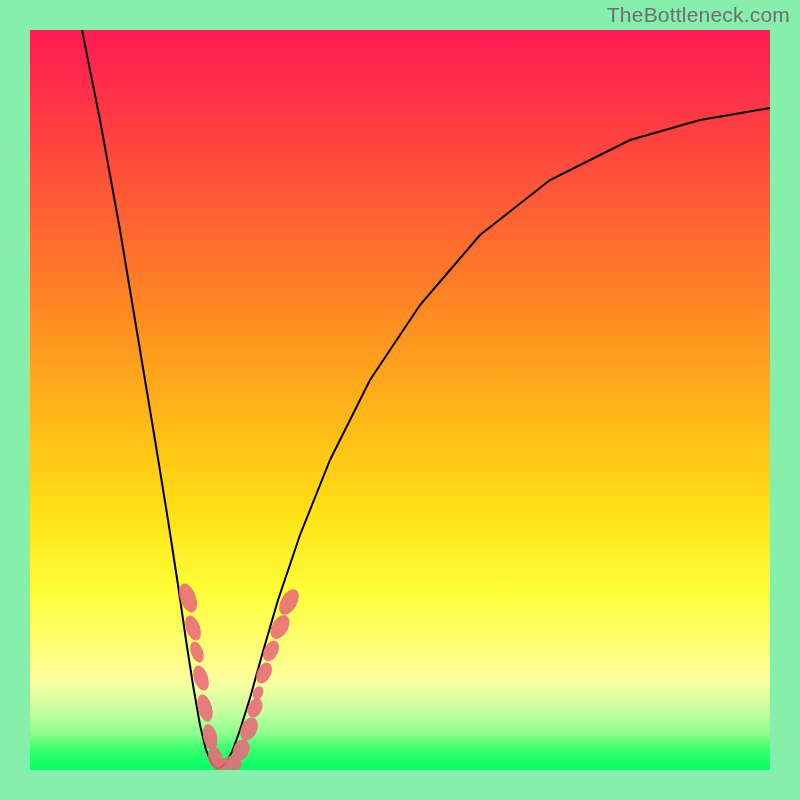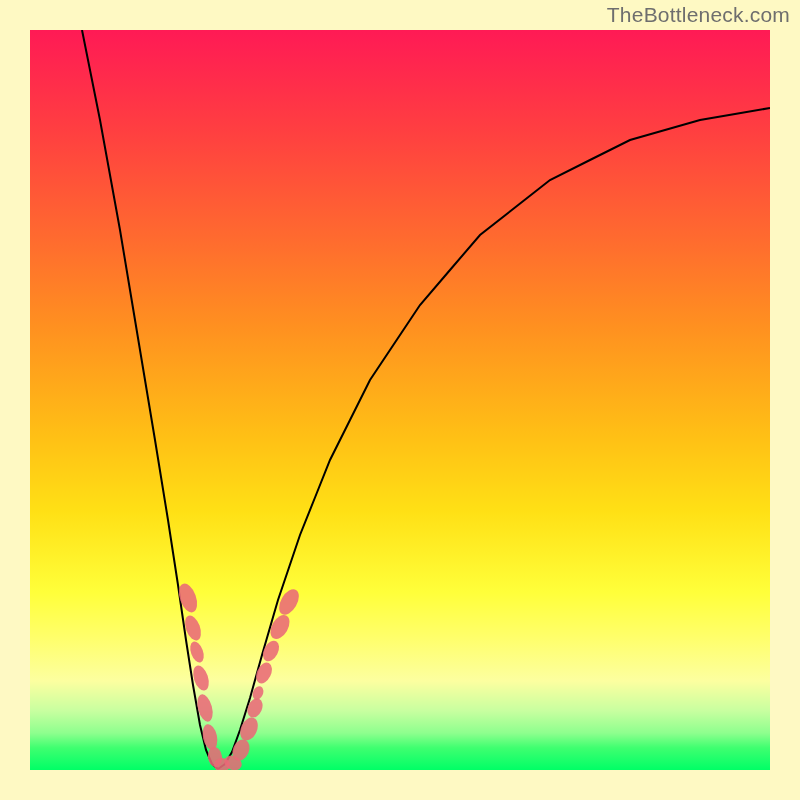--- a/index.html
+++ b/index.html
@@ -10,21 +10,21 @@
     background: #000;
     overflow: hidden;
     font-family: Arial, Helvetica, sans-serif;
   }
   .frame {
     position: absolute;
     left: 0;
     top: 0;
     width: 800px;
     height: 800px;
-    background: #fef9c3;
+    background: #86efac;
   }
   .plot-area {
     position: absolute;
     left: 30px;
     top: 30px;
     width: 740px;
     height: 740px;
     overflow: hidden;
   }
   .gradient {

